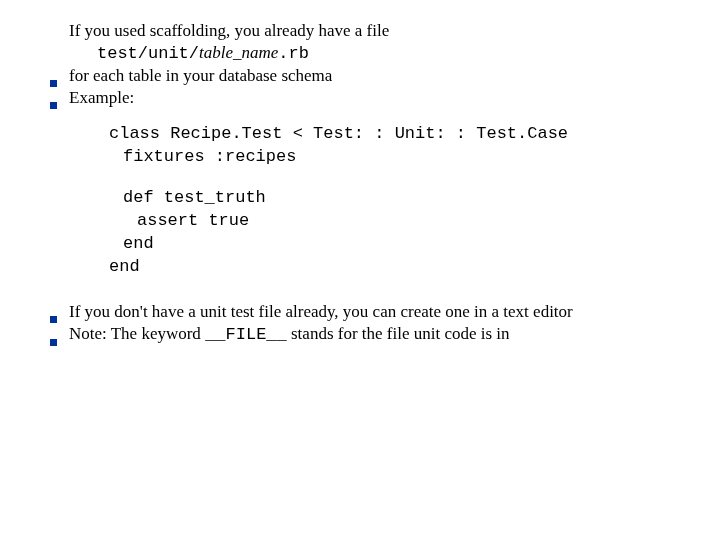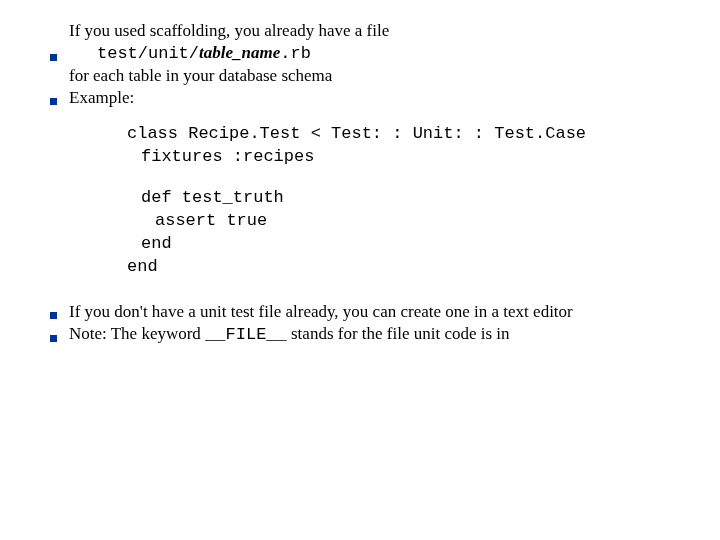--- a/index.html
+++ b/index.html
@@ -16,21 +16,21 @@
     padding: 20px 45px 20px 50px;
     box-sizing: border-box;
   }
   .title {
     font-size: 36px;
     font-weight: normal;
     margin: 0 0 18px 55px;
   }
   .bullet-row {
     display: flex;
-    align-items: center;
+    align-items: flex-end;
     line-height: 1.3;
     font-size: 17px;
   }
   .bullet-row.l1 { margin-left: 0; margin-bottom: 0; }
   .bullet-row.l2 { margin-left: 38px; }
   .sq {
     width: 7px;
     height: 7px;
     background: #003399;
     flex: 0 0 7px;
@@ -40,23 +40,23 @@
   .sq-sm {
     width: 6px;
     height: 6px;
     background: #003399;
     flex: 0 0 6px;
     margin-right: 10px;
     margin-top: 7px;
   }
   .txt { flex: 1; }
   .comic { font-family: Liberation Mono, monospace; }
-  .italic-bold { font-style: italic; font-weight: bold; font-family: "Times New Roman", serif;}
+  .italic-bold { font-style: italic; font-weight: normal; font-family: "Times New Roman", serif;}
   .block-indent {
-    margin-left: 77px;
+    margin-left: 59px;
     font-size: 17px;
     line-height: 1.35;
     margin-top: 14px;
     margin-bottom: 0;
   }
   .inner-indent { margin-left: 14px; }
   .gap { height: 18px; }
   .bottom-gap { height: 22px; }
 </style>
 </head>

